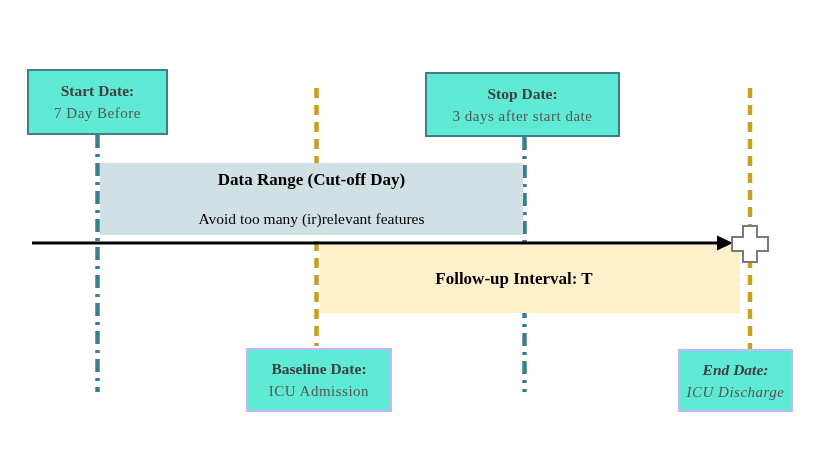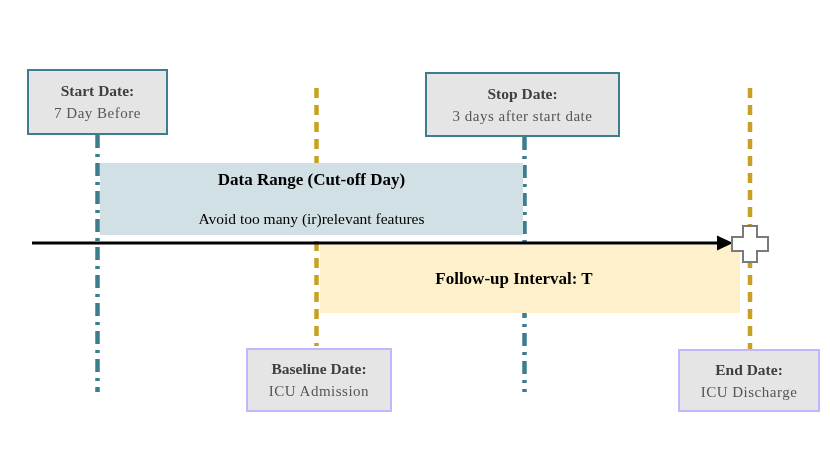--- a/index.html
+++ b/index.html
@@ -58,21 +58,21 @@
   .range-subtitle {
     font-size: 15.5px;
     line-height: 19px;
     margin-top: 7px;
   }
 
   
   .label-box {
     position: absolute;
     box-sizing: border-box;
-    background: #e5e5e5;
+    background: #5eead4;
     display: flex;
     flex-direction: column;
     align-items: center;
     justify-content: center;
     text-align: center;
   }
   .label-box.teal-border { border: 2px solid #3e7d8e; }
   .label-box.gold-border { border: 2px solid #c4b5fd; }
   .label-title {
     font-weight: bold;
@@ -126,18 +126,18 @@
   <div class="label-box teal-border" style="left:425px; top:72px; width:195px; height:65px;">
     <div class="label-title">Stop Date:</div>
     <div class="label-subtitle">3 days after start date</div>
   </div>
 
   <div class="label-box gold-border" style="left:246px; top:348px; width:146px; height:64px;">
     <div class="label-title">Baseline Date:</div>
     <div class="label-subtitle">ICU Admission</div>
   </div>
 
-  <div class="label-box gold-border" style="left:678px; top:349px; width:142px; height:63px;">
+  <div class="label-box gold-border" style="left:678px; top:349px; width:115px; height:63px;font-style:italic;">
     <div class="label-title">End Date:</div>
     <div class="label-subtitle">ICU Discharge</div>
   </div>
 
 </div>
 
 </body></html>

